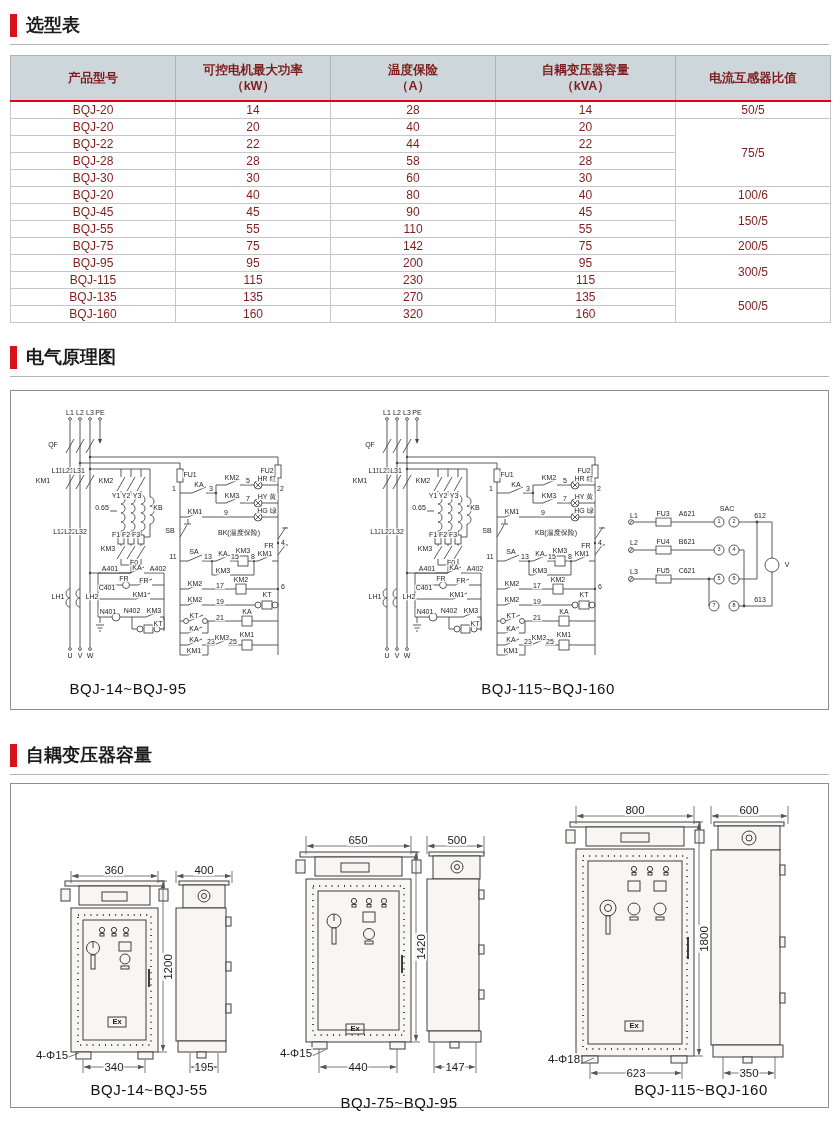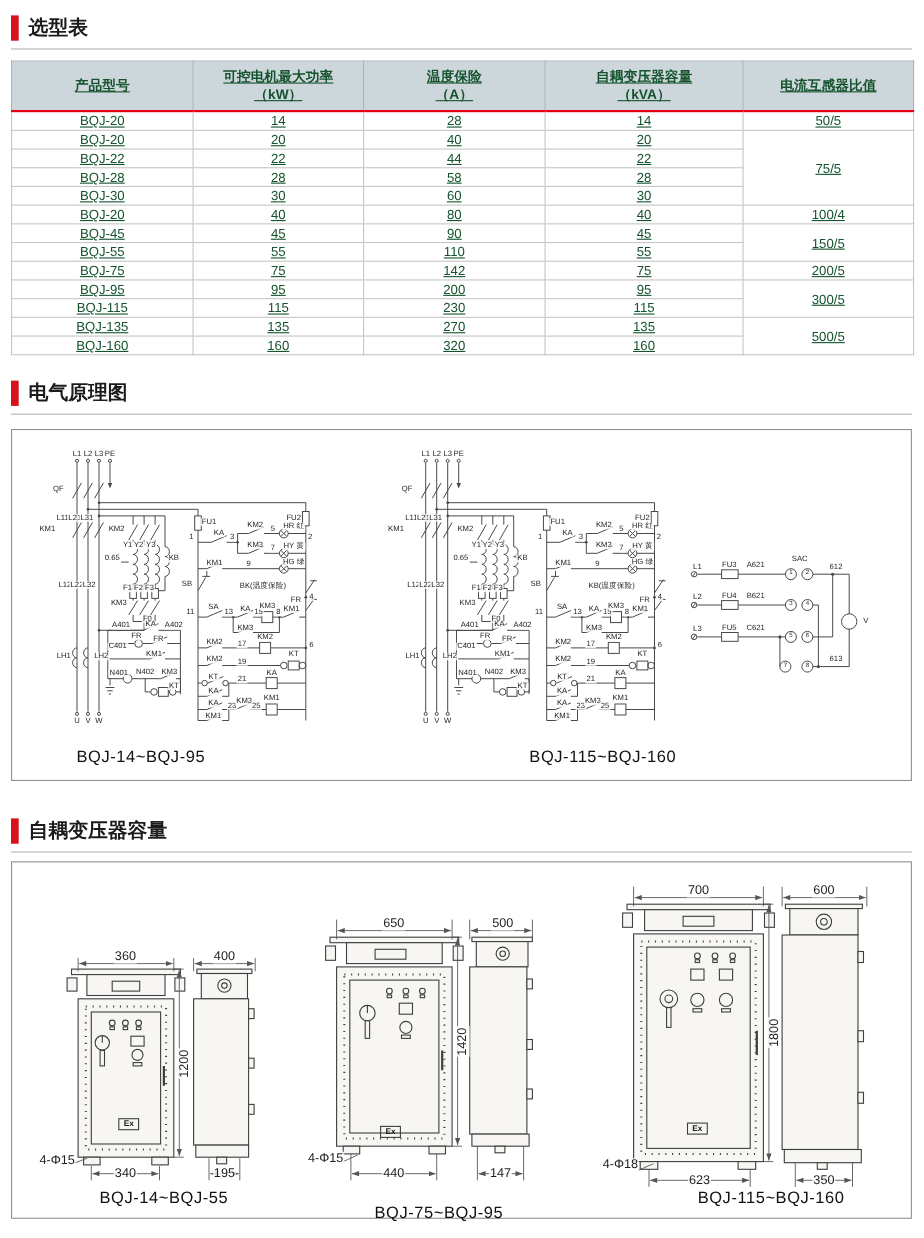--- a/index.html
+++ b/index.html
@@ -5,21 +5,21 @@
   html,body{margin:0;padding:0;}
   body{width:840px;height:1125px;position:relative;background:#fff;
        font-family:"Liberation Sans","DejaVu Sans",sans-serif;color:#222;overflow:hidden;}
   
   .sec{position:absolute;left:10px;display:flex;align-items:center;gap:9px;
        font-weight:bold;font-size:18px;color:#1b1b1b;}
   .sec .bar{width:7px;height:23px;background:#d8121a;}
   .ul{position:absolute;left:10px;width:819px;height:1px;background:#b3b3b3;}
   
   .seltable{position:absolute;left:10px;top:55px;width:820px;border-collapse:collapse;
-            table-layout:fixed;text-align:center;font-size:12px;color:#14532d;text-decoration:underline;}
+            table-layout:fixed;text-align:center;font-size:12px;color:#7f1d1d;}
   .seltable th{background:#ccd6db;font-weight:bold;height:44px;font-size:12.5px;
                border:1px solid #aab4ba;border-bottom:2px solid #e60013;line-height:1.3;padding:0;}
   .seltable td{height:16px;border:1px solid #c6c6c6;padding:0;background:#fff;}
   .seltable{border:1px solid #9aa1a5;}
   
   .panel{position:absolute;left:10px;width:817px;border:1px solid #8f8f8f;background:#fff;}
   
   .schem,.dimg{position:absolute;}
   .schem svg,.dimg svg{position:absolute;left:0;top:0;}
   .lb{position:absolute;transform:translate(-50%,-50%);white-space:nowrap;line-height:1.05;
@@ -220,21 +220,21 @@
         <td>BQJ-30</td>
         <td>30</td>
         <td>60</td>
         <td>30</td>
       </tr>
       <tr>
         <td>BQJ-20</td>
         <td>40</td>
         <td>80</td>
         <td>40</td>
-        <td rowspan="1">100/4</td>
+        <td rowspan="1">100/6</td>
       </tr>
       <tr>
         <td>BQJ-45</td>
         <td>45</td>
         <td>90</td>
         <td>45</td>
         <td rowspan="2">150/5</td>
       </tr>
       <tr>
         <td>BQJ-55</td>
@@ -733,21 +733,21 @@
         <path d="M143,25 H152 M143,259 H152"></path>
           <line x1="148" y1="26" x2="148" y2="258" marker-start="url(#a3s)" marker-end="url(#a3)"></line>
         <path d="M39,266 V282 M131,266 V282"></path>
           <line x1="40" y1="276" x2="130" y2="276" marker-start="url(#a3s)" marker-end="url(#a3)"></line>
         <path d="M172,260 V282 M224,260 V282"></path>
           <line x1="173" y1="276" x2="223" y2="276" marker-start="url(#a3s)" marker-end="url(#a3)"></line>
         <line x1="29" y1="267" x2="43" y2="261"></line>
       </g>
     </svg>
     <div class="caption" style="left:150px;top:284px">BQJ-115~BQJ-160</div>
-  <span class="lb" style="left: 84px; top: 13px;">700</span>
+  <span class="lb" style="left: 84px; top: 13px;">800</span>
       <span class="lb" style="left: 198px; top: 13px;">600</span>
       <span class="lb v" style="left: 153px; top: 142px;">1800</span>
       <span class="lb" style="left: 13px; top: 262px;">4-Φ18</span>
       <span class="lb" style="left: 85px; top: 276px;">623</span>
       <span class="lb" style="left: 198px; top: 276px;">350</span>
       <span class="lb ex" style="left: 83px; top: 229px;">Ex</span>
     </div>
 </div>
 
 </body></html>

